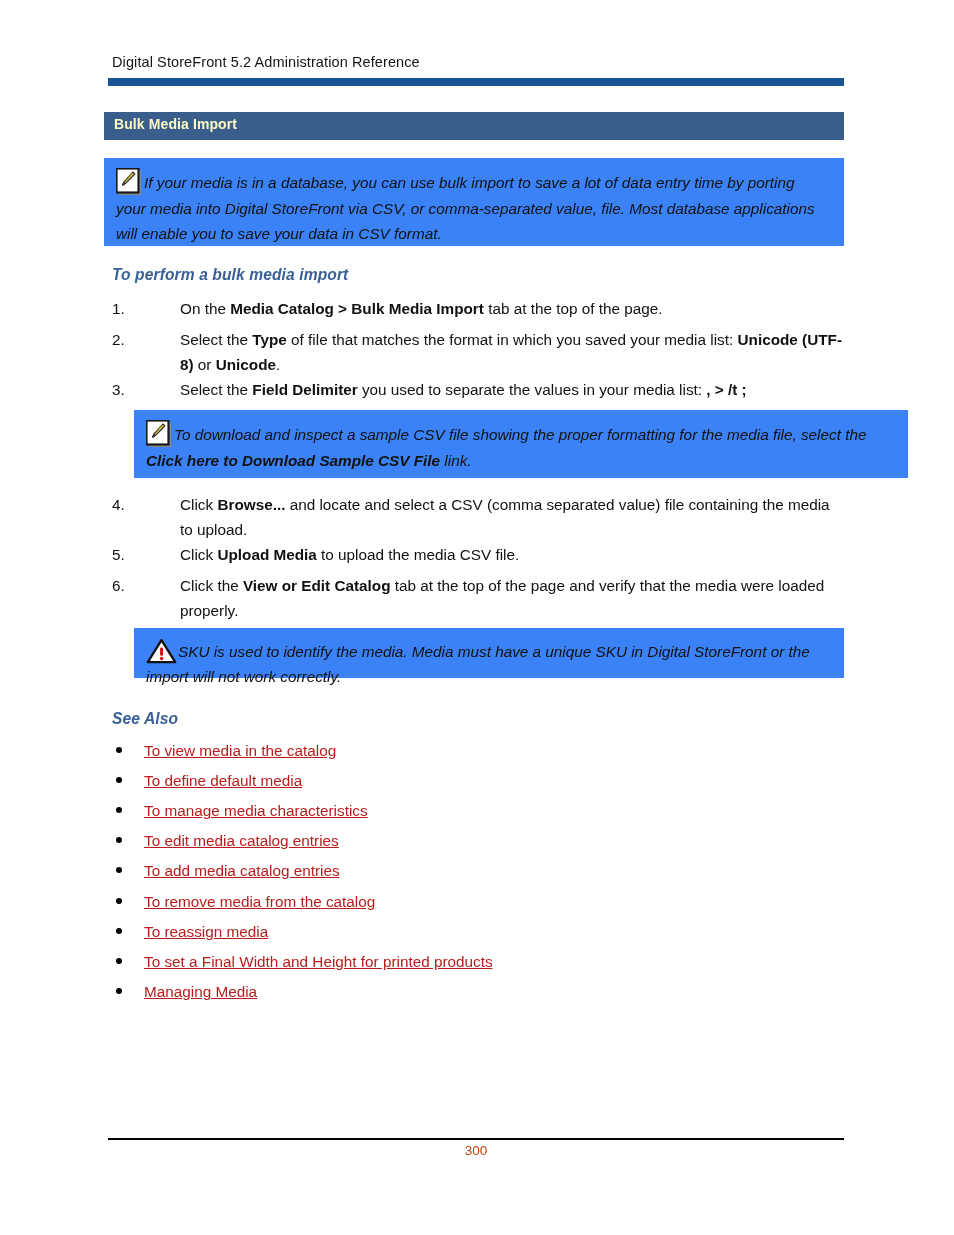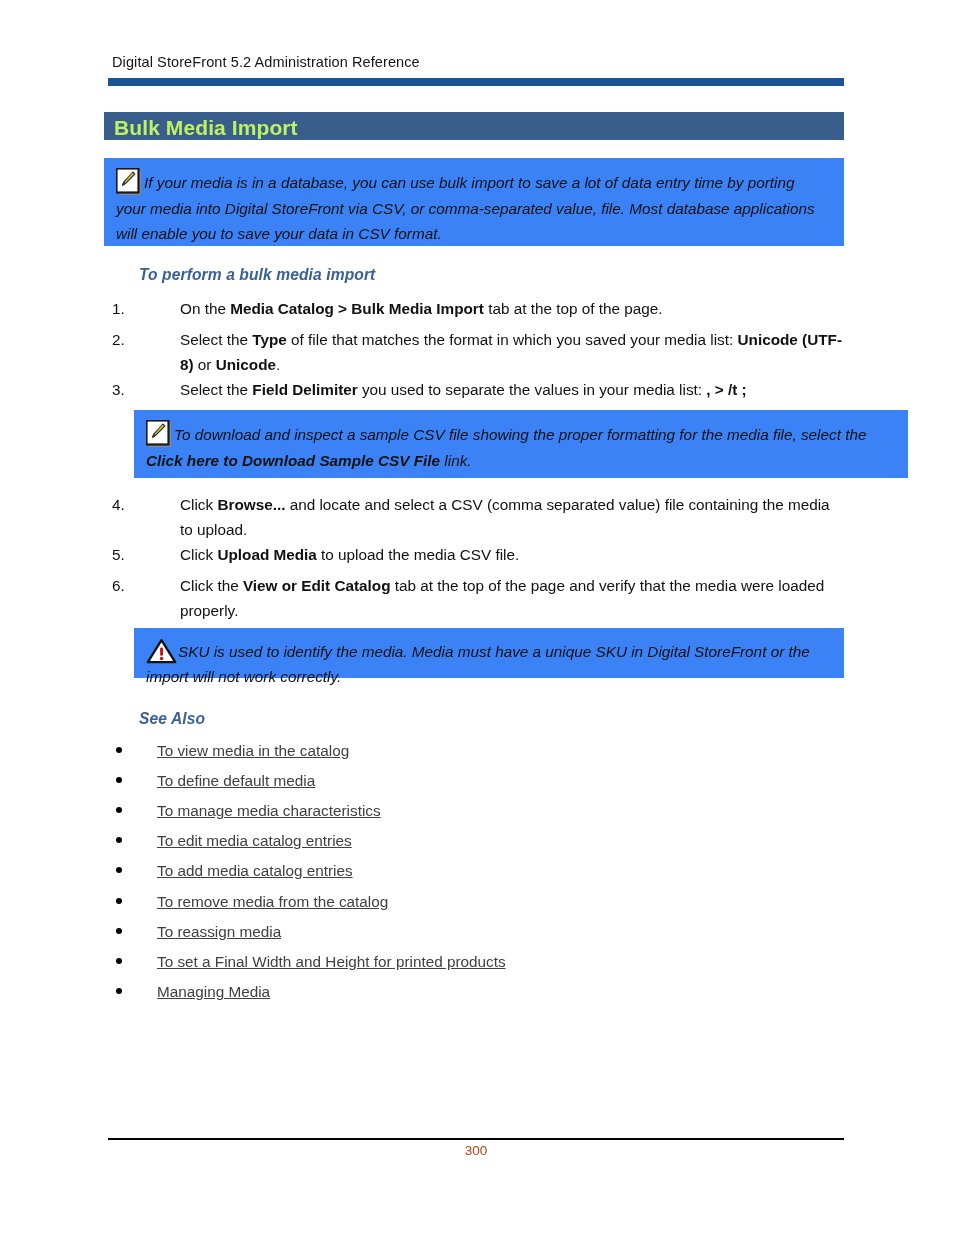--- a/index.html
+++ b/index.html
@@ -47,23 +47,23 @@
     left: 104px;
     top: 112px;
     width: 740px;
     height: 28px;
     background: #3A5E8C;
   }
   .title-bar-text {
     position: absolute;
     left: 10px;
     top: 4px;
-    font-size: 21px;
+    font-size: 14px;
     font-weight: bold;
-    color: #bef264;
+    color: #fef9c3;
     letter-spacing: 0.1px;
   }
 
   
   .callout {
     position: absolute;
     background: #3b82f6;
     box-sizing: border-box;
     padding: 10px 27px 10px 12px;
     font-style: italic;
@@ -93,21 +93,20 @@
   }
 
   
   .sub-heading {
     position: absolute;
     font-size: 15.6px;
     font-weight: bold;
     font-style: italic;
     color: #3A6098;
     letter-spacing: 0.1px;
-    margin-left: 27px;
   }
 
   
   .step {
     position: absolute;
     font-size: 15.3px;
     line-height: 25px;
     color: #111111;
   }
   .step-num {
@@ -134,22 +133,22 @@
   .bullet {
     position: absolute;
     left: 0;
     top: 7px;
     width: 6px;
     height: 6px;
     border-radius: 50%;
     background: #000000;
   }
   .link-text {
-    margin-left: 41px;
-    color: #404040;
+    margin-left: 28px;
+    color: #b91c1c;
     text-decoration: underline;
     display: inline-block;
     cursor: pointer;
   }
 
   
   .footer-rule {
     position: absolute;
     left: 108px;
     top: 1138px;

